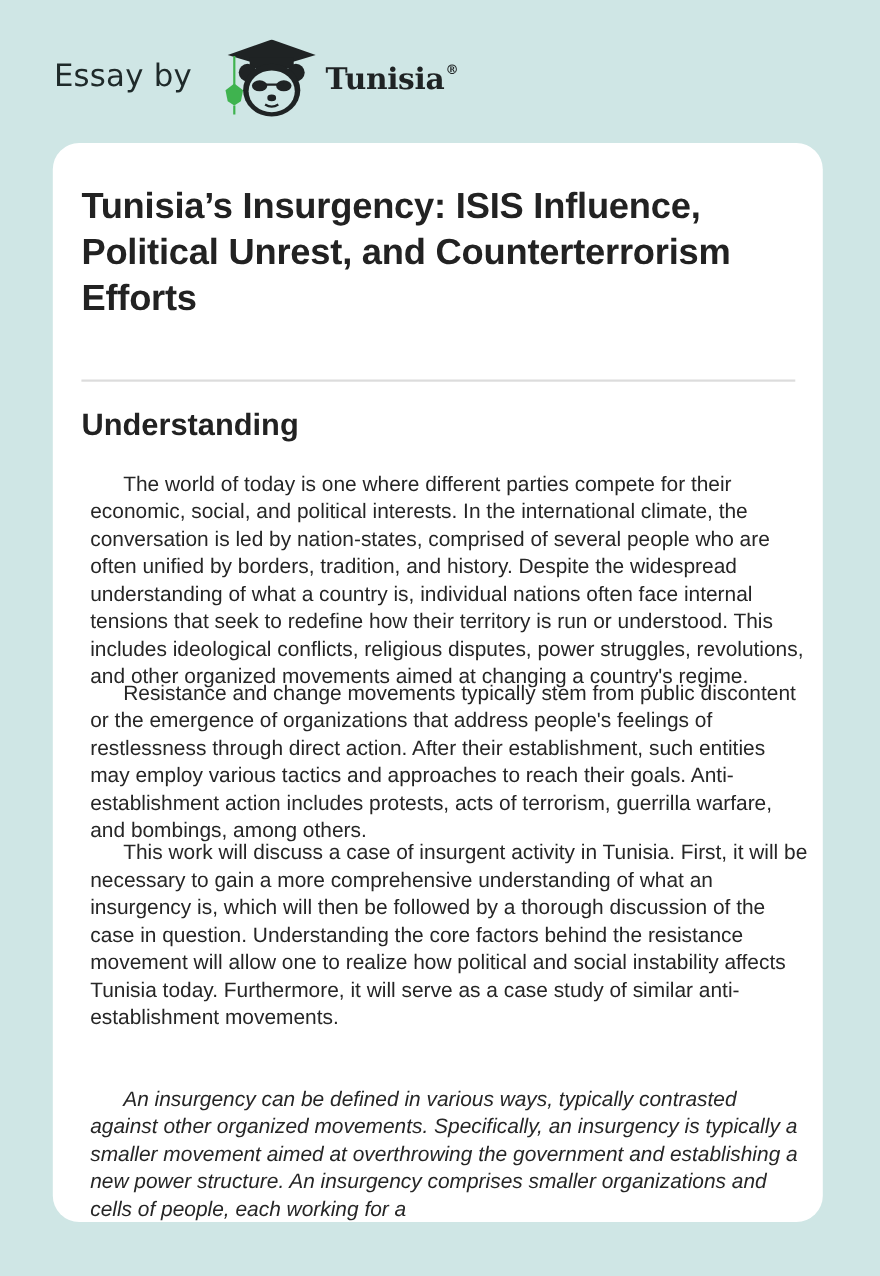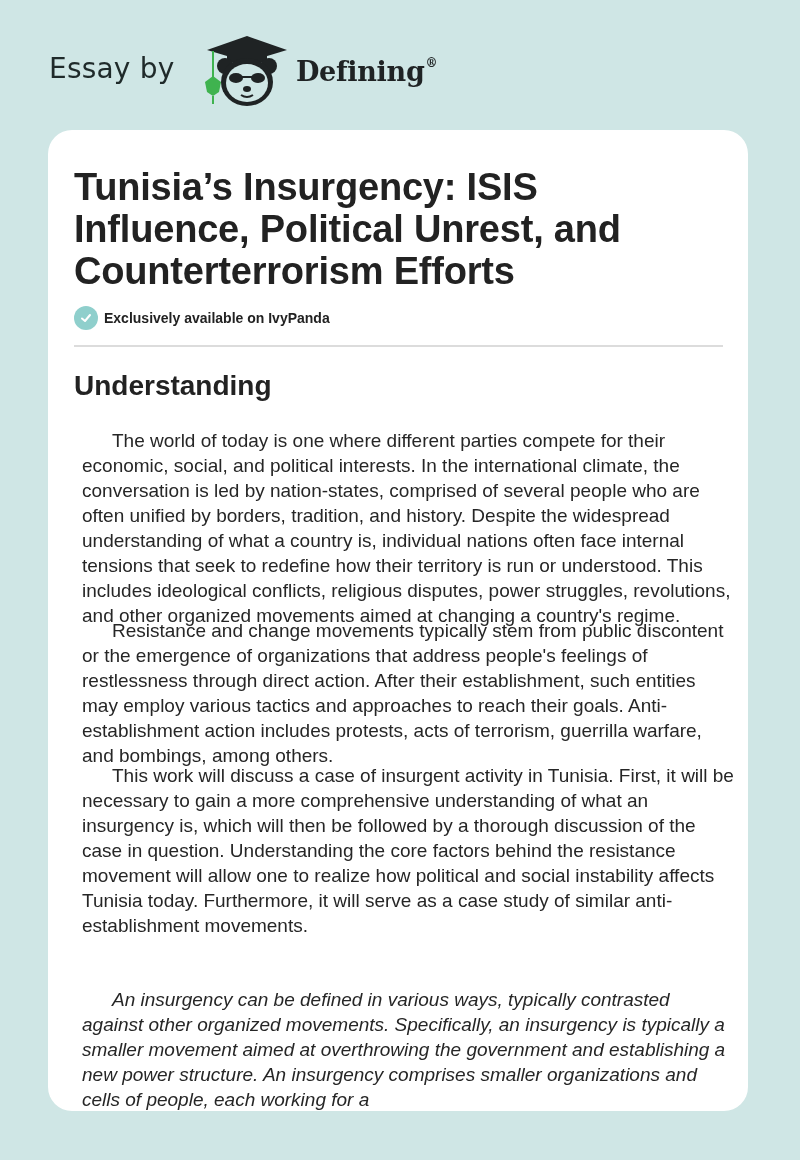--- a/index.html
+++ b/index.html
@@ -27,21 +27,21 @@
     font-size: 27px; color: #1f2324; letter-spacing: -0.3px;
   }
   .brand sup { font-size: 12px; vertical-align: 14px; margin-left: 1px; }
 
   .card {
     position: absolute; left: 48px; top: 130px; width: 700px; height: 981px;
     background: #ffffff; border-radius: 24px; overflow: hidden;
   }
   .title {
     position: absolute; left: 26px; top: 36px; width: 640px;
-    font-size: 38px; font-weight: bold; line-height: 42px; color: #222;
+    font-size: 33px; font-weight: bold; line-height: 42px; color: #222;
     letter-spacing: -0.2px;
   }
   .exclusive {
     position: absolute; left: 26px; top: 175px; height: 26px;
     display: flex; align-items: center; gap: 6px;
   }
   .check {
     width: 24px; height: 24px; border-radius: 50%; background: #8fcfcc;
     display: flex; align-items: center; justify-content: center;
   }
@@ -79,34 +79,26 @@
       <ellipse cx="44" cy="47" rx="21" ry="19" fill="#cfe6e5"></ellipse>
 
       <ellipse cx="33" cy="42" rx="7" ry="5" fill="#1f2324"></ellipse>
       <ellipse cx="55" cy="42" rx="7" ry="5" fill="#1f2324"></ellipse>
       <line x1="33" y1="41" x2="55" y2="41" stroke="#1f2324" stroke-width="2"></line>
 
       <ellipse cx="44" cy="53" rx="4" ry="3" fill="#1f2324"></ellipse>
       <path d="M38,59 Q44,63 50,59" stroke="#1f2324" stroke-width="2" fill="none"></path>
     </svg>
   </div>
-  <span class="brand"><span>Defining</span><sup>®</sup></span>
+  <span class="brand"><span>Tunisia</span><sup>®</sup></span>
 </div>
 
 <div class="card">
   <h1 class="title">Tunisia’s Insurgency: ISIS Influence, Political Unrest, and Counterterrorism Efforts</h1>
 
-  <div class="exclusive">
-    <span class="check">
-      <svg width="12" height="12" viewBox="0 0 12 12">
-          <path d="M2,6.5 L5,9 L10,3" stroke="#fff" stroke-width="2" fill="none" stroke-linecap="round" stroke-linejoin="round"></path>
-        </svg>
-    </span>
-    <span class="exclusive-label">Exclusively available on IvyPanda</span>
-  </div>
 
   <div class="divider"></div>
 
   <h2 class="h2" style="top:240px;">Understanding</h2>
 
   <p class="para" style="top:298px;">The world of today is one where different parties compete for their economic, social, and political interests. In the international climate, the conversation is led by nation-states, comprised of several people who are often unified by borders, tradition, and history. Despite the widespread understanding of what a country is, individual nations often face internal tensions that seek to redefine how their territory is run or understood. This includes ideological conflicts, religious disputes, power struggles, revolutions, and other organized movements aimed at changing a country's regime.</p>
   <p class="para" style="top:488px;">Resistance and change movements typically stem from public discontent or the emergence of organizations that address people's feelings of restlessness through direct action. After their establishment, such entities may employ various tactics and approaches to reach their goals. Anti-establishment action includes protests, acts of terrorism, guerrilla warfare, and bombings, among others.</p>
   <p class="para" style="top:633px;">This work will discuss a case of insurgent activity in Tunisia. First, it will be necessary to gain a more comprehensive understanding of what an insurgency is, which will then be followed by a thorough discussion of the case in question. Understanding the core factors behind the resistance movement will allow one to realize how political and social instability affects Tunisia today. Furthermore, it will serve as a case study of similar anti-establishment movements.</p>
 
 

